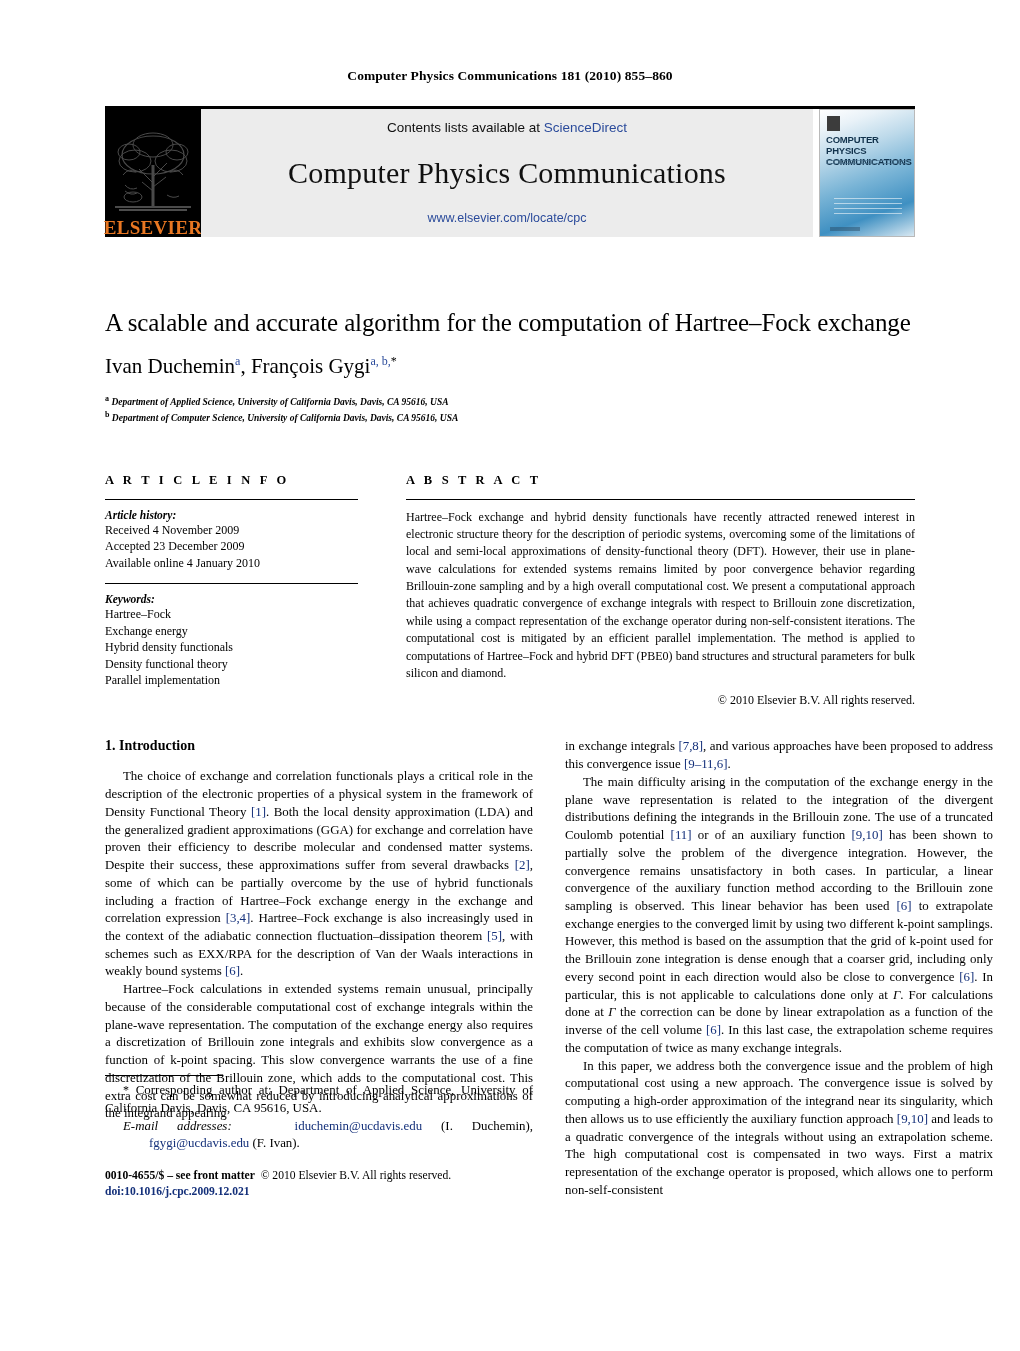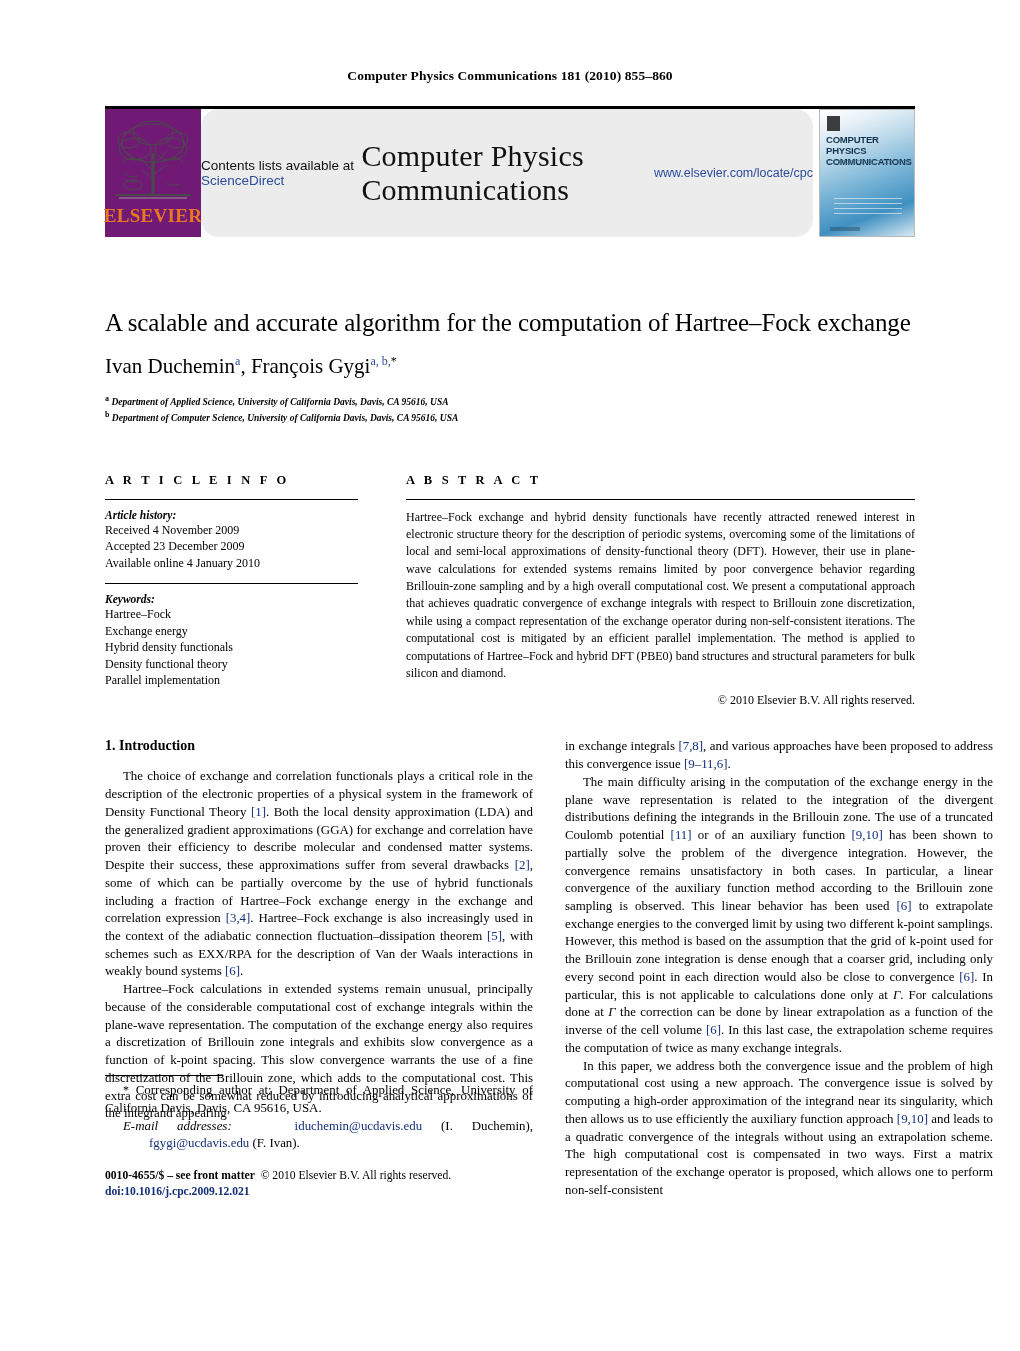--- a/index.html
+++ b/index.html
@@ -39,44 +39,44 @@
     display: flex;
     align-items: stretch;
     height: 128px;
   }
   .elsevier-logo {
     width: 96px;
     flex: 0 0 96px;
     display: flex;
     flex-direction: column;
     align-items: center;
-    background: #701a75;
+    justify-content: flex-end;
+    background: #000000;
     padding-top: 4px;
     box-sizing: border-box;
   }
   .tree-box { width: 88px; height: 92px; }
   .elsevier-word {
     font-family: "Liberation Serif", serif;
     font-size: 19px;
     font-weight: bold;
     color: #E87722;
     letter-spacing: 0.3px;
     line-height: 1;
     margin-top: 1px;
   }
   .journal-banner {
     flex: 1 1 auto;
     background: #ececec;
     display: flex;
-    flex-direction: row;
+    flex-direction: column;
     align-items: center;
     justify-content: space-between;
     padding: 11px 0 12px 0;
     box-sizing: border-box;
-    border-radius: 18px;
   }
   .contents-line {
     font-family: "Liberation Sans", sans-serif;
     font-size: 13.5px;
     color: #111;
   }
   .contents-line .sd-link {
     color: #2b4b9b;
   }
   .journal-name {

